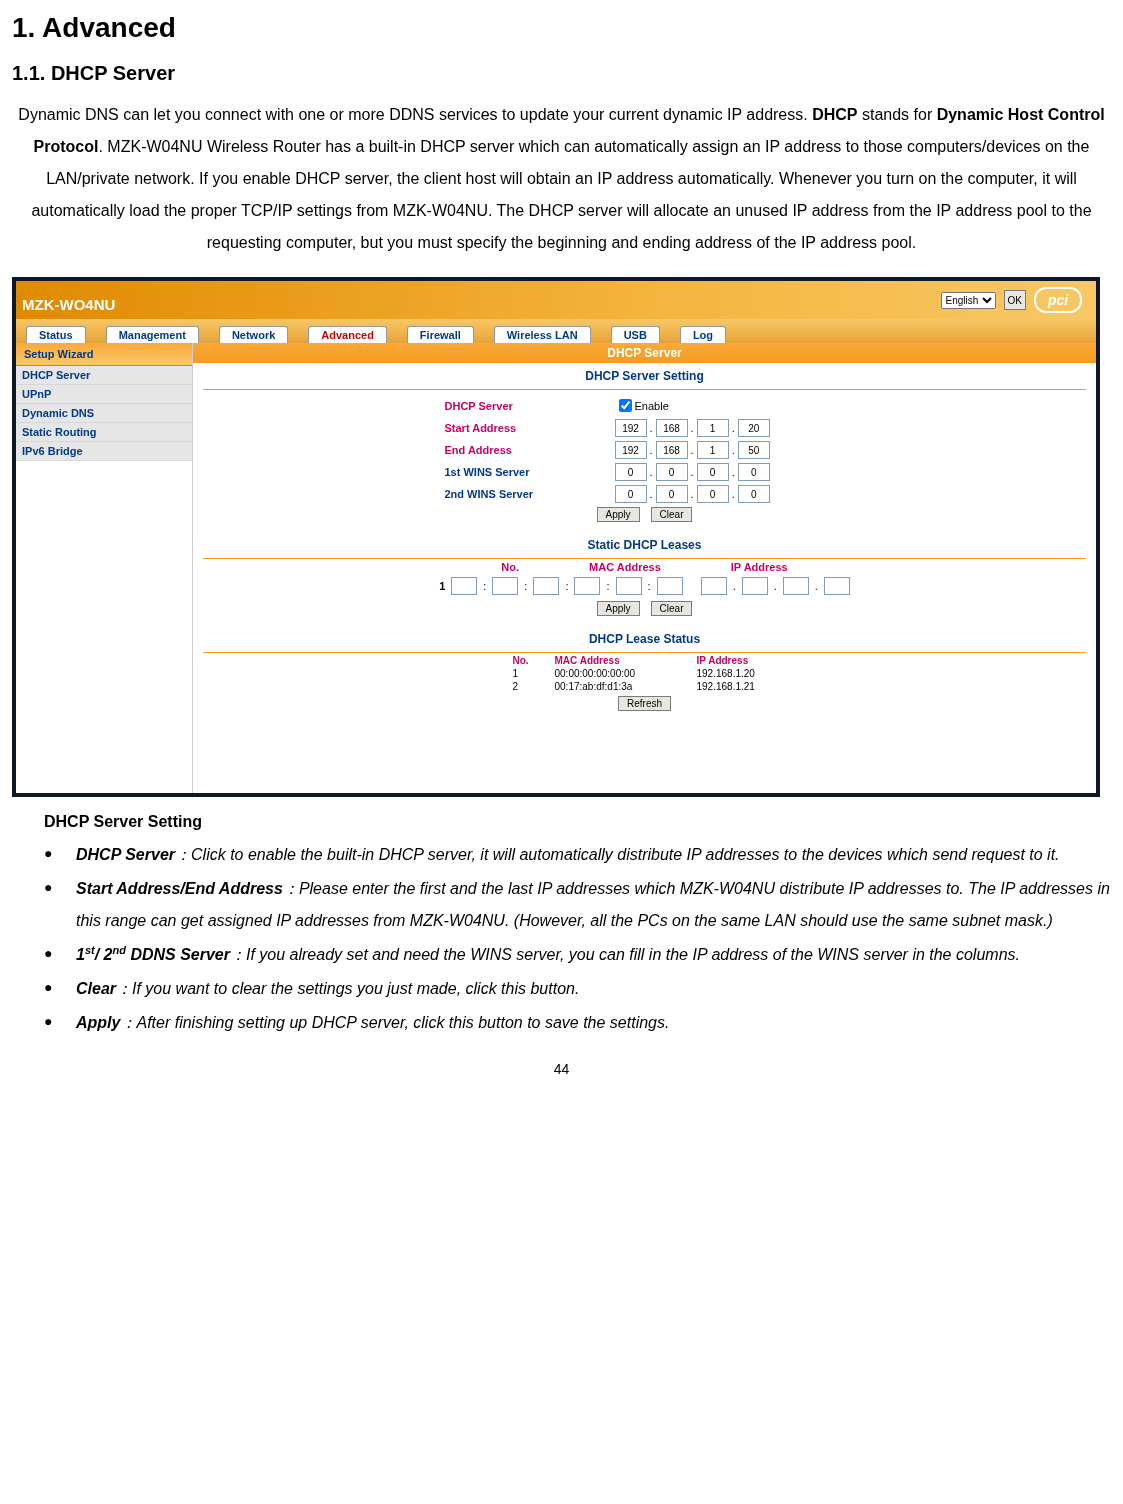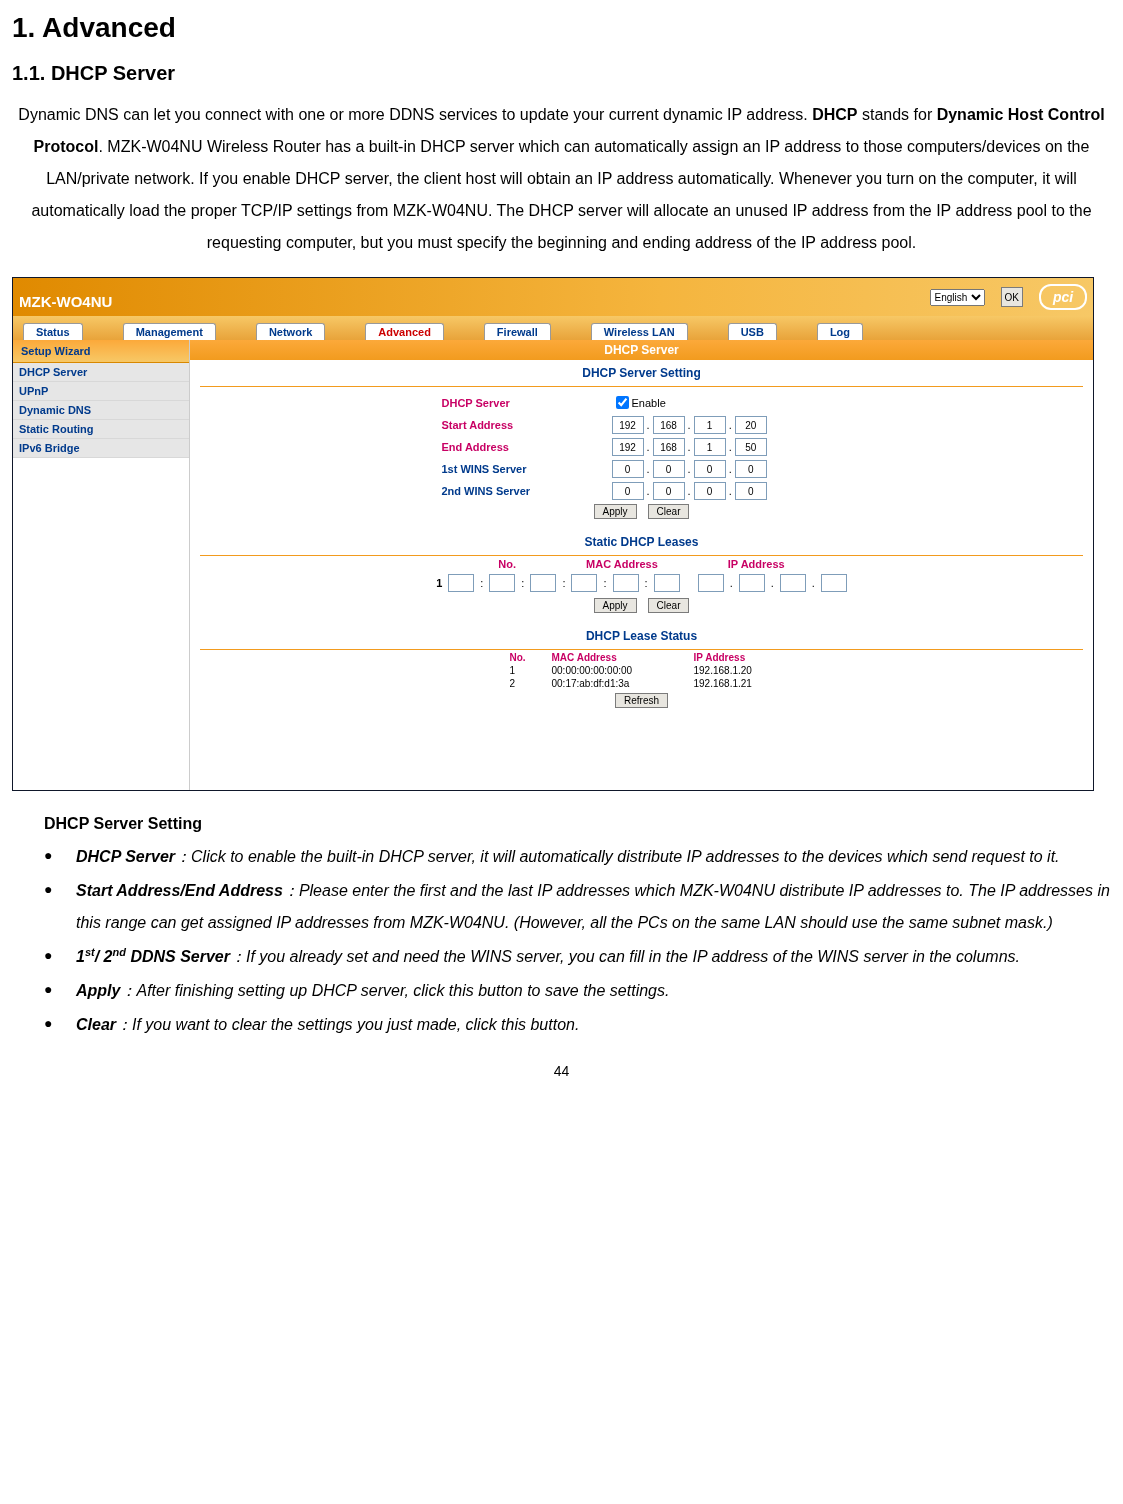--- a/index.html
+++ b/index.html
@@ -23,47 +23,47 @@
   }
   p.body-text {
     font-size: 16px;
     line-height: 2.0;
     margin: 0 0 18px 0;
     text-align: center;
   }
   .bold { font-weight: bold; }
   .screenshot {
     width: 1080px;
-    border: 1px solid #0f172a;
+    border: 4px solid #0f172a;
     font-family: Tahoma, Arial, sans-serif;
     font-size: 11px;
     background: #a16207;
-    margin-bottom: 24px;
+    margin-bottom: 16px;
   }
   .topbar {
     height: 38px;
     background: linear-gradient(90deg, #e08a00 0%, #f5b53e 60%, #f7c866 100%);
     position: relative;
     display: flex;
     align-items: flex-end;
     padding: 0 6px;
   }
   .model {
     color: #fff;
     font-weight: bold;
     font-size: 15px;
     padding-bottom: 6px;
   }
   .top-right {
     position: absolute;
-    right: 6px;
+    right: 14px;
     top: 6px;
     display: flex;
     align-items: center;
-    gap: 16px;
+    gap: 8px;
   }
   .lang-select {
     font-size: 10px;
     height: 17px;
   }
   .ok-btn {
     font-size: 10px;
     height: 20px;
     padding: 0 3px;
     background: #e8e6e0;
@@ -81,21 +81,21 @@
     font-weight: bold;
     font-size: 14px;
     font-style: italic;
   }
   .tabs {
     height: 24px;
     background: linear-gradient(180deg, #f7c866 0%, #e8a33a 100%);
     display: flex;
     align-items: flex-end;
     padding-left: 10px;
-    gap: 40px;
+    gap: 20px;
   }
   .tab {
     background: #fff;
     border: 1px solid #999;
     border-bottom: none;
     border-radius: 3px 3px 0 0;
     padding: 2px 12px;
     font-size: 11px;
     font-weight: bold;
     color: #003a8c;
@@ -402,20 +402,20 @@
   <li>
     <span class="bold">DHCP Server</span><span>：Click to enable the built-in DHCP server, it will automatically distribute IP addresses to the devices which send request to it.</span>
   </li>
   <li>
     <span class="bold">Start Address/End Address</span><span>：Please enter the first and the last IP addresses which MZK-W04NU distribute IP addresses to. The IP addresses in this range can get assigned IP addresses from MZK-W04NU. (However, all the PCs on the same LAN should use the same subnet mask.)</span>
   </li>
   <li>
     <span class="bold"><span>1</span><span class="sup">st</span><span>/ 2</span><span class="sup">nd</span><span> DDNS Server</span></span><span>：If you already set and need the WINS server, you can fill in the IP address of the WINS server in the columns.</span>
   </li>
   <li>
+    <span class="bold">Clear</span><span>：If you want to clear the settings you just made, click this button.</span>
+  </li>
+  <li>
     <span class="bold">Apply</span><span>：After finishing setting up DHCP server, click this button to save the settings.</span>
   </li>
-  <li>
-    <span class="bold">Clear</span><span>：If you want to clear the settings you just made, click this button.</span>
-  </li>
 </ul>
 
 <div class="page-num">44</div>
 
 </body></html>

